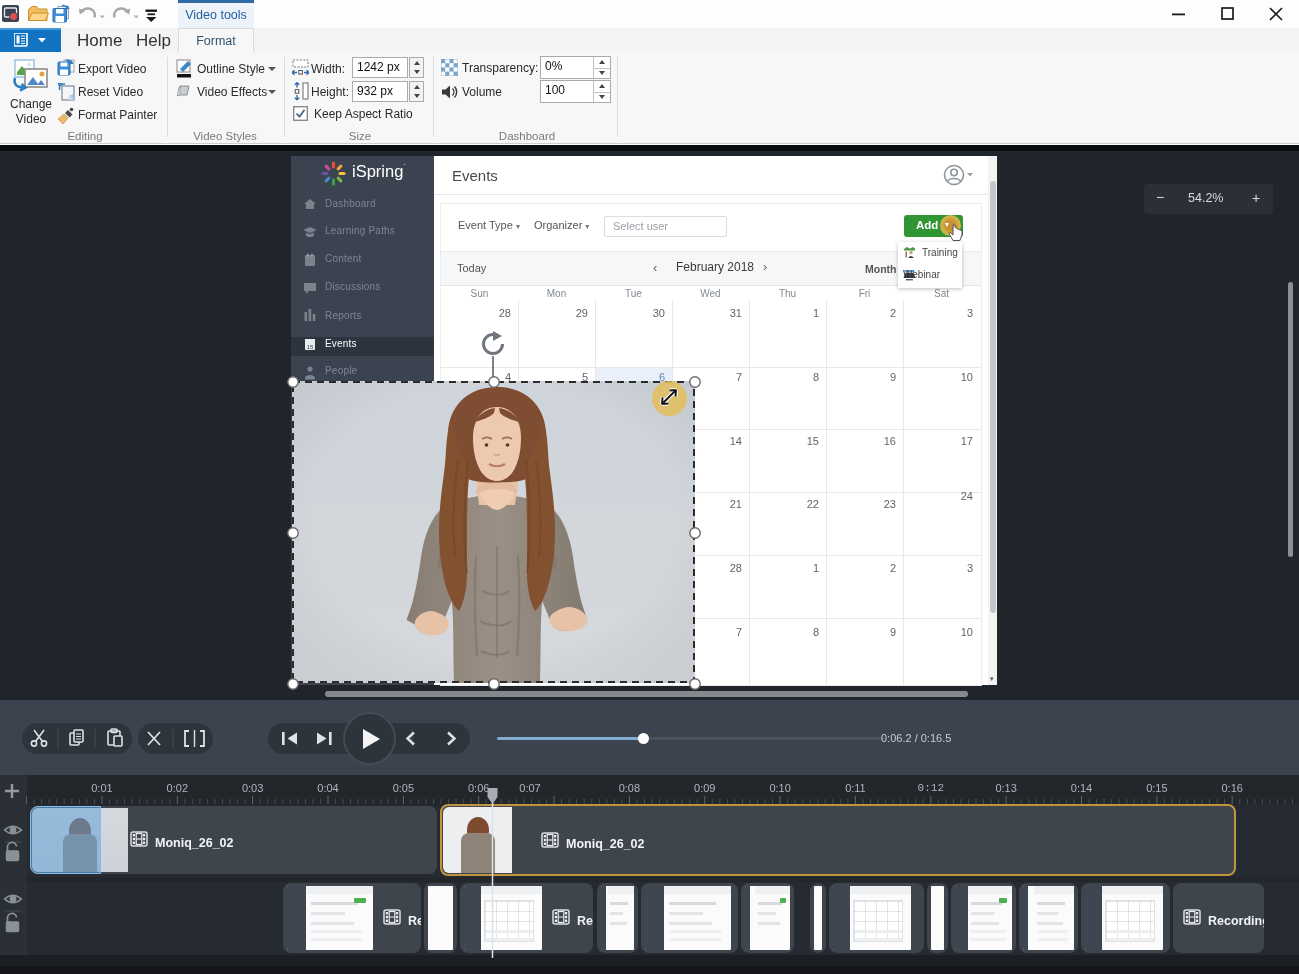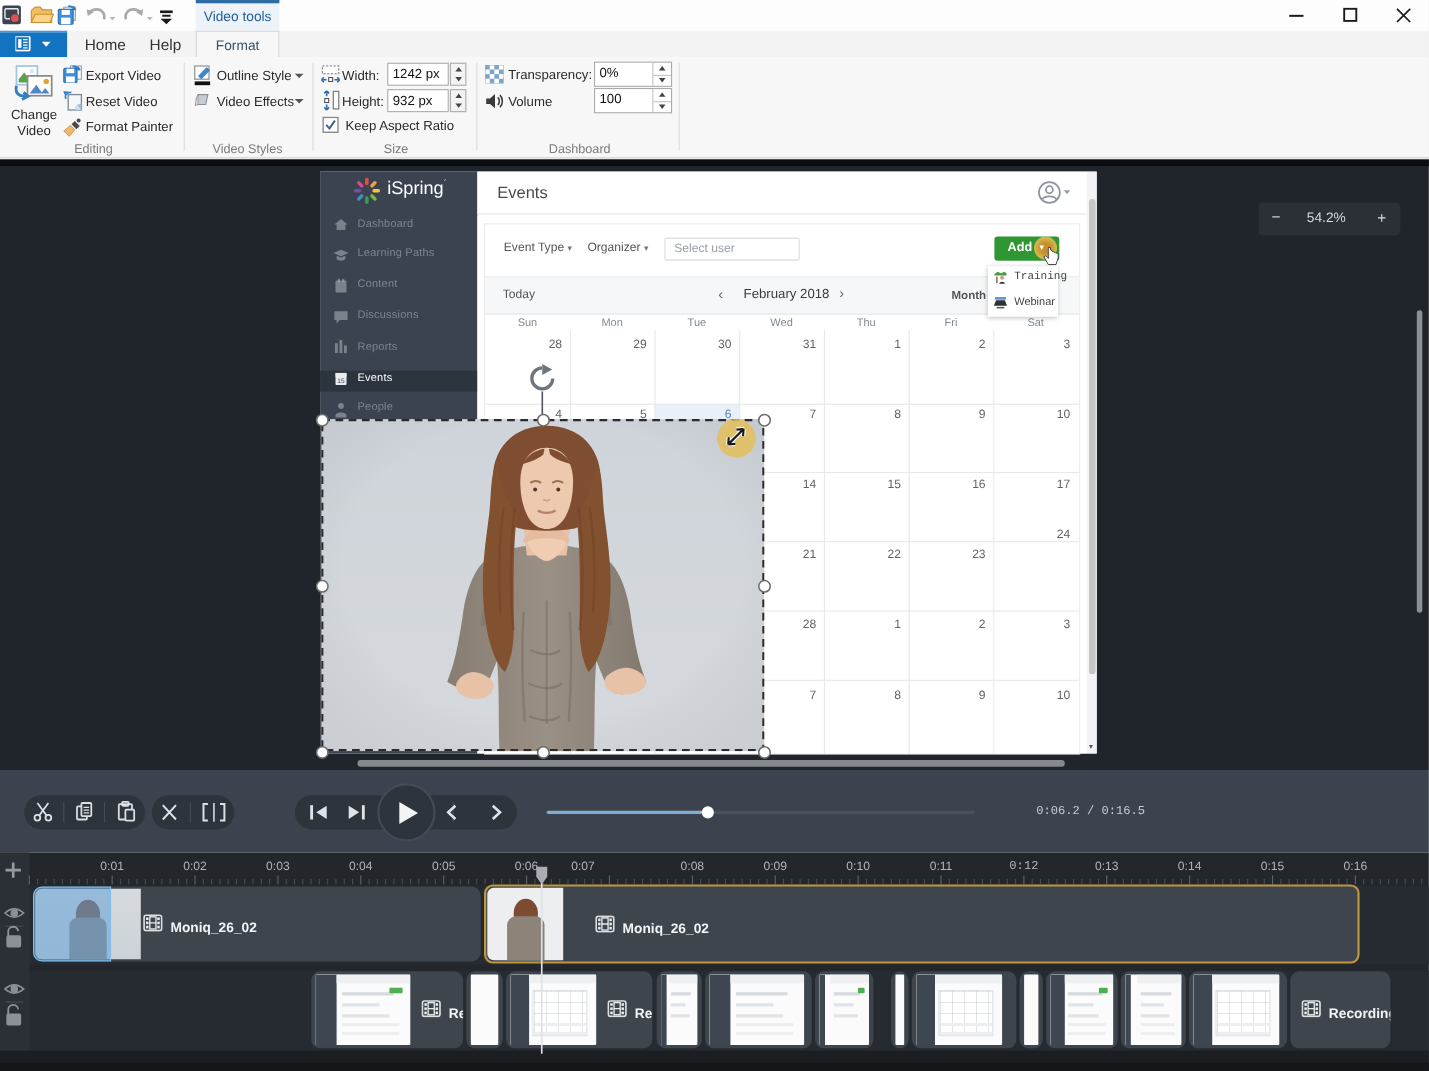--- a/index.html
+++ b/index.html
@@ -10,21 +10,21 @@
 
   
   #titlebar { left:0; top:0; width:1299px; height:28px; background:#fdfdfd; }
   #vtools { left:178px; top:0; width:76px; height:28px; background:#edf3f9; border-top:3px solid #2d6da4; }
   #vtools span { display:block; text-align:center; margin-top:5px; font-size:12.5px; color:#1f5d9e; }
   #apptitle { left:267px; top:0; height:28px; line-height:30px; font-size:12.5px; color:#1a1a1a; }
 
   
   #tabrow { left:0; top:28px; width:1299px; height:24px; background:#f3f3f3; }
   #filebtn { left:0; top:28px; width:61px; height:24px; background:#1173c1; box-shadow:inset 0 2px 0 #4798d3; }
-  .tabtxt { top:28px; height:24px; line-height:25px; font-size:14px; color:#333; }
+  .tabtxt { top:28px; height:24px; line-height:25px; font-size:17px; color:#333; }
   #formattab { left:178px; top:28px; width:76px; height:24px; background:#f7f7f7; border:1px solid #d8d8d8; border-bottom:none; text-align:center; line-height:25px; font-size:12.5px; color:#31536e; }
 
   
   #ribbon { left:0; top:52px; width:1299px; height:92px; background:#f7f7f7; border-bottom:1px solid #c9ced3; }
   .rsep { top:57px; width:1px; height:80px; background:#dcdcdc; }
   .rlabel { top:130px; font-size:11.5px; color:#7a7a7a; text-align:center; }
   .rtxt { font-size:12px; color:#2a2a2a; height:16px; line-height:16px; }
   .caret { width:0; height:0; border-left:4px solid transparent; border-right:4px solid transparent; border-top:4px solid #555; }
   .spinbox { border:1px solid #ababab; background:#fff; font-size:12px; color:#111; padding-left:4px; line-height:19px; }
   .spinner { width:15px; border:1px solid #ababab; background:#f3f3f3; }
@@ -401,21 +401,21 @@
         <div class="dnum " style="left:381px;top:279px;">14</div>
         <div class="dnum " style="left:458px;top:279px;">15</div>
         <div class="dnum " style="left:535px;top:279px;">16</div>
         <div class="dnum " style="left:612px;top:279px;">17</div>
         <div class="dnum " style="left:150px;top:342px;">18</div>
         <div class="dnum " style="left:227px;top:342px;">19</div>
         <div class="dnum " style="left:304px;top:342px;">20</div>
         <div class="dnum " style="left:381px;top:342px;">21</div>
         <div class="dnum " style="left:458px;top:342px;">22</div>
         <div class="dnum " style="left:535px;top:342px;">23</div>
-        <div class="dnum " style="left:612px;top:324px;">24</div>
+        <div class="dnum " style="left:612px;top:334px;">24</div>
         <div class="dnum " style="left:150px;top:406px;">25</div>
         <div class="dnum " style="left:227px;top:406px;">26</div>
         <div class="dnum " style="left:304px;top:406px;">27</div>
         <div class="dnum " style="left:381px;top:406px;">28</div>
         <div class="dnum m" style="left:458px;top:406px;">1</div>
         <div class="dnum m" style="left:535px;top:406px;">2</div>
         <div class="dnum m" style="left:612px;top:406px;">3</div>
         <div class="dnum m" style="left:150px;top:470px;">4</div>
         <div class="dnum m" style="left:227px;top:470px;">5</div>
         <div class="dnum m" style="left:304px;top:470px;">6</div>
@@ -425,27 +425,27 @@
         <div class="dnum m" style="left:612px;top:470px;">10</div>
       </div>
 
     <div class="abs" style="left:607px;top:86px;width:64px;height:46px;background:#fff;box-shadow:0 1px 4px rgba(0,0,0,0.25);"></div>
     <svg class="abs" style="left:612px;top:90px;" width="13" height="13" viewBox="0 0 13 13">
       <path d="M1 3 l3-2 l3 1.5 l3-1.5 l2 1.5 v2 h-11 z" fill="#4f9a44"></path>
       <circle cx="8" cy="6.5" r="1.8" fill="#caa183"></circle>
       <path d="M5.5 12 c0-2.5 5-2.5 5 0 z" fill="#2e3338"></path>
       <rect x="2.5" y="5.5" width="1.4" height="6" fill="#8a6d4d"></rect>
     </svg>
-    <div class="abs" style="left:631px;top:91px;font-size:10px;color:#444;font-family:Liberation Mono, monospace;">Training</div>
+    <div class="abs" style="left:631px;top:91px;font-size:10px;color:#444;">Training</div>
     <svg class="abs" style="left:612px;top:112px;" width="13" height="13" viewBox="0 0 13 13">
       <path d="M1.5 2 h10 v2.5 h-10 z" fill="#5b9bd5"></path>
       <path d="M2.5 5 h8 l2 5 h-12 z" fill="#2e3338"></path>
       <rect x="3" y="11" width="7" height="1.4" fill="#55595e"></rect>
     </svg>
-    <div class="abs" style="left:631px;top:113px;font-size:10px;color:#444;">Webinar</div>
+    <div class="abs" style="left:612px;top:113px;font-size:10px;color:#444;">Webinar</div>
 
     <div class="abs" style="left:697px;top:0;width:9px;height:529px;background:#f3f3f3;"></div>
     <div class="abs" style="left:698.5px;top:25px;width:6px;height:432px;background:#c3c7ca;border-radius:3px;"></div>
     <div class="abs" style="left:699px;top:519px;font-size:7px;color:#555;">▾</div>
   </div>
   
   <svg class="abs" style="left:478px;top:330px;" width="30" height="54" viewBox="0 0 30 54">
     <line x1="15" y1="26" x2="15" y2="54" stroke="#555a60" stroke-width="1.5"></line>
     <path d="M15 4.5 a 9.5 9.5 0 1 0 9.5 9.5" fill="none" stroke="#6e757c" stroke-width="3"></path>
     <path d="M15 1 l9 5 l-9 5 z" fill="#6e757c"></path>
@@ -573,21 +573,21 @@
     </g>
     <path d="M392 9.5 l-6.5 6 l6.5 6" stroke="#dfe3e7" stroke-width="2.4" fill="none"></path>
     <path d="M426 9.5 l6.5 6 l-6.5 6" stroke="#dfe3e7" stroke-width="2.4" fill="none"></path>
   </svg>
   <svg class="abs" style="left:360px;top:728px;" width="24" height="22" viewBox="0 0 24 22">
       <path d="M3 1 v20 l17-10 z" fill="#f2f4f6"></path>
     </svg>
   <div class="abs" style="left:497px;top:737px;width:146px;height:3px;background:#82aed3;border-radius:2px 0 0 2px;"></div>
   <div class="abs" style="left:643px;top:737px;width:243px;height:3px;background:#4a525c;border-radius:0 2px 2px 0;"></div>
   <div class="abs" style="left:638px;top:733px;width:11px;height:11px;border-radius:50%;background:#fff;"></div>
-  <div class="abs" style="left:942px;top:732px;font-size:11px;color:#c7ccd1;font-family:Liberation Mono, monospace;">0:06.2 / 0:16.5</div>
+  <div class="abs" style="left:881px;top:732px;font-size:11px;color:#c7ccd1;">0:06.2 / 0:16.5</div>
   <div class="abs" id="timeline"></div>
   <div class="abs" style="left:0;top:955px;width:1299px;height:19px;background:#1b1e22;"></div>
   <div class="abs" style="left:0;top:966px;width:1299px;height:8px;background:#14161a;"></div>
   <div class="abs" style="left:27px;top:805px;width:1272px;height:72px;background:#262b31;"></div>
   <div class="abs" style="left:27px;top:882px;width:1272px;height:73px;background:#262b31;"></div>
   <div class="abs" id="gutter"></div>
   <div class="abs" id="ruler" style="left:0;top:775px;width:1299px;height:30px;">
       <div class="ruler-label" style="left:101.94999999999999px;">0:01</div>
       <div class="ruler-label" style="left:177.29999999999998px;">0:02</div>
       <div class="ruler-label" style="left:252.64999999999998px;">0:03</div>

